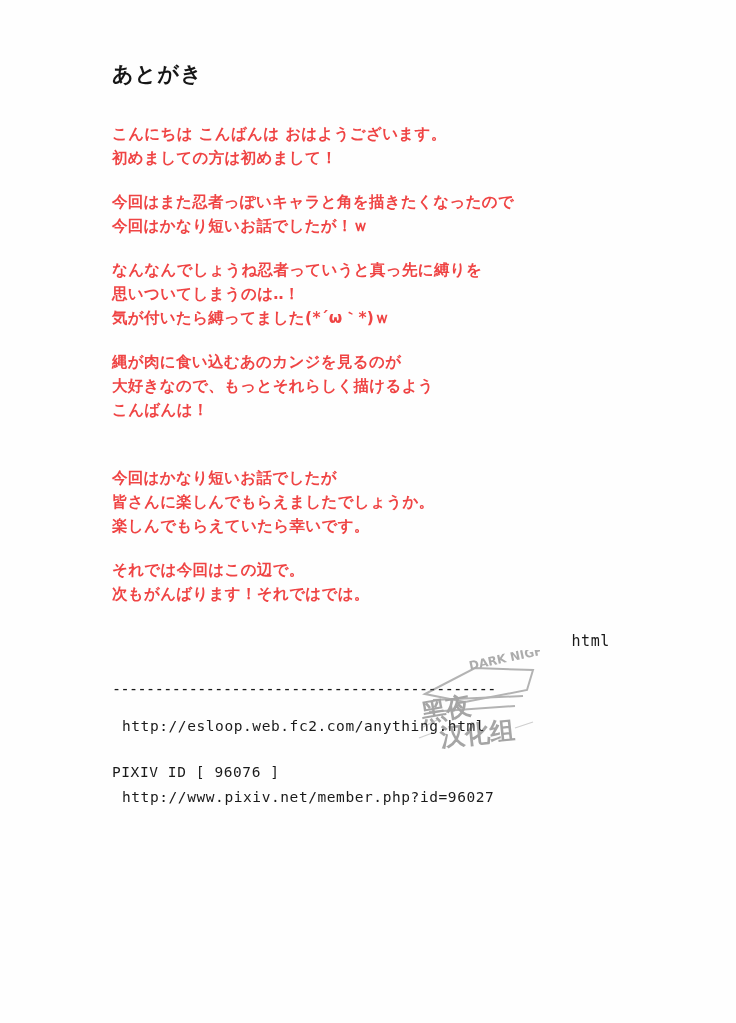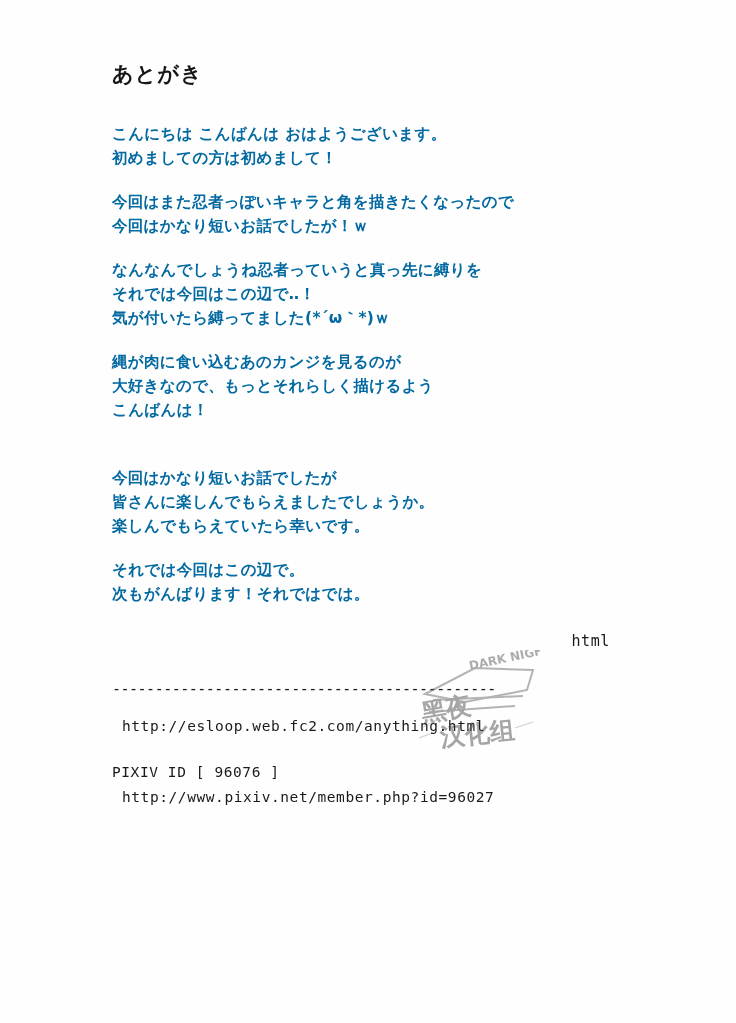--- a/index.html
+++ b/index.html
@@ -28,21 +28,21 @@
     letter-spacing: 0.06em;
     margin: 0 0 34px 0;
     color: #161616;
   }
   .para {
     font-size: 15.5px;
     line-height: 1.55;
     letter-spacing: 0.02em;
     margin: 0 0 20px 0;
     white-space: pre-line;
-    color: #0369a1;
+    color: #ef4444;
     font-weight: 600;
   }
   .para.gap-lg {
     margin-bottom: 44px;
   }
   .signature {
     font-family: "DejaVu Sans Mono", "Liberation Mono", monospace;
     font-size: 15px;
     text-align: right;
     margin: 26px 0 0 0;
@@ -91,21 +91,21 @@
 <div class="page">
   <div class="content">
 
     <h1 class="afterword-title">あとがき</h1>
 
     <p class="para">こんにちは  こんばんは  おはようございます。
 初めましての方は初めまして！</p>
     <p class="para">今回はまた忍者っぽいキャラと角を描きたくなったので
 今回はかなり短いお話でしたが！ｗ</p>
     <p class="para">なんなんでしょうね忍者っていうと真っ先に縛りを
-それでは今回はこの辺で‥！
+思いついてしまうのは‥！
 気が付いたら縛ってました(*´ω｀*)ｗ</p>
     <p class="para gap-lg">縄が肉に食い込むあのカンジを見るのが
 大好きなので、もっとそれらしく描けるよう
 こんばんは！</p>
     <p class="para">今回はかなり短いお話でしたが
 皆さんに楽しんでもらえましたでしょうか。
 楽しんでもらえていたら幸いです。</p>
     <p class="para">それでは今回はこの辺で。
 次もがんばります！それではでは。</p>
 

